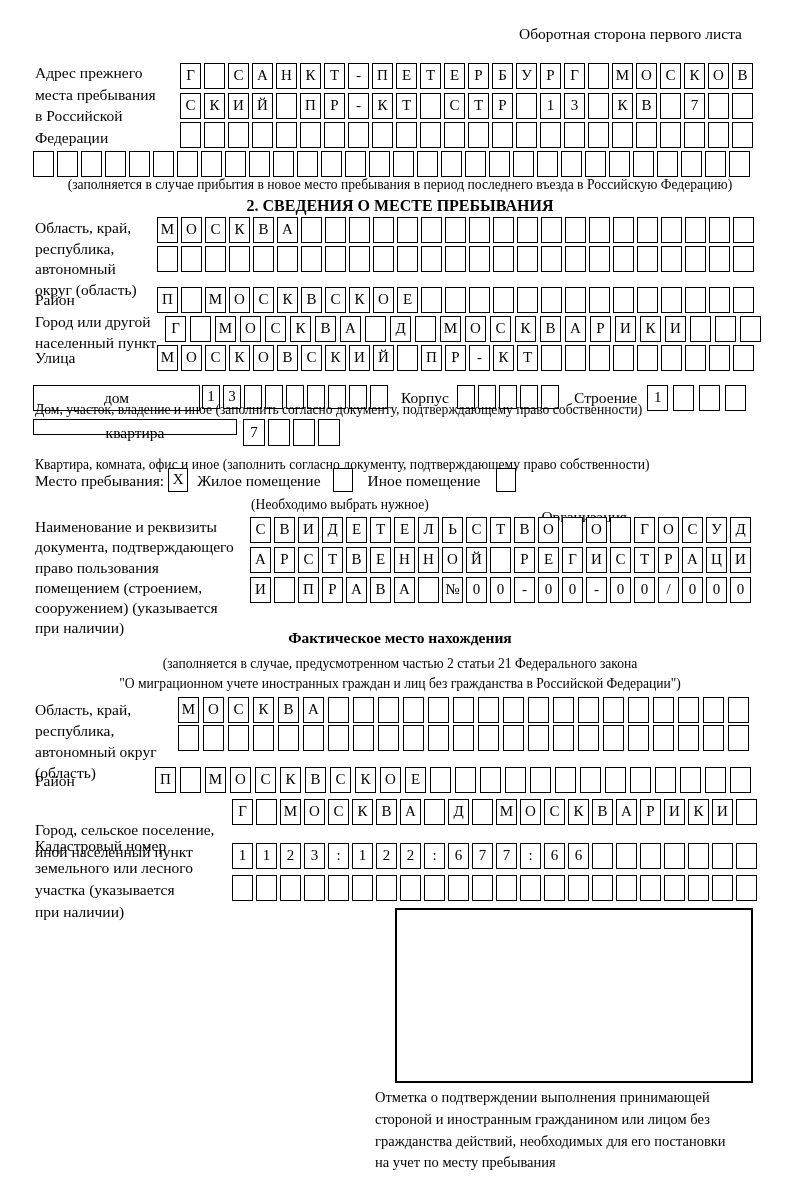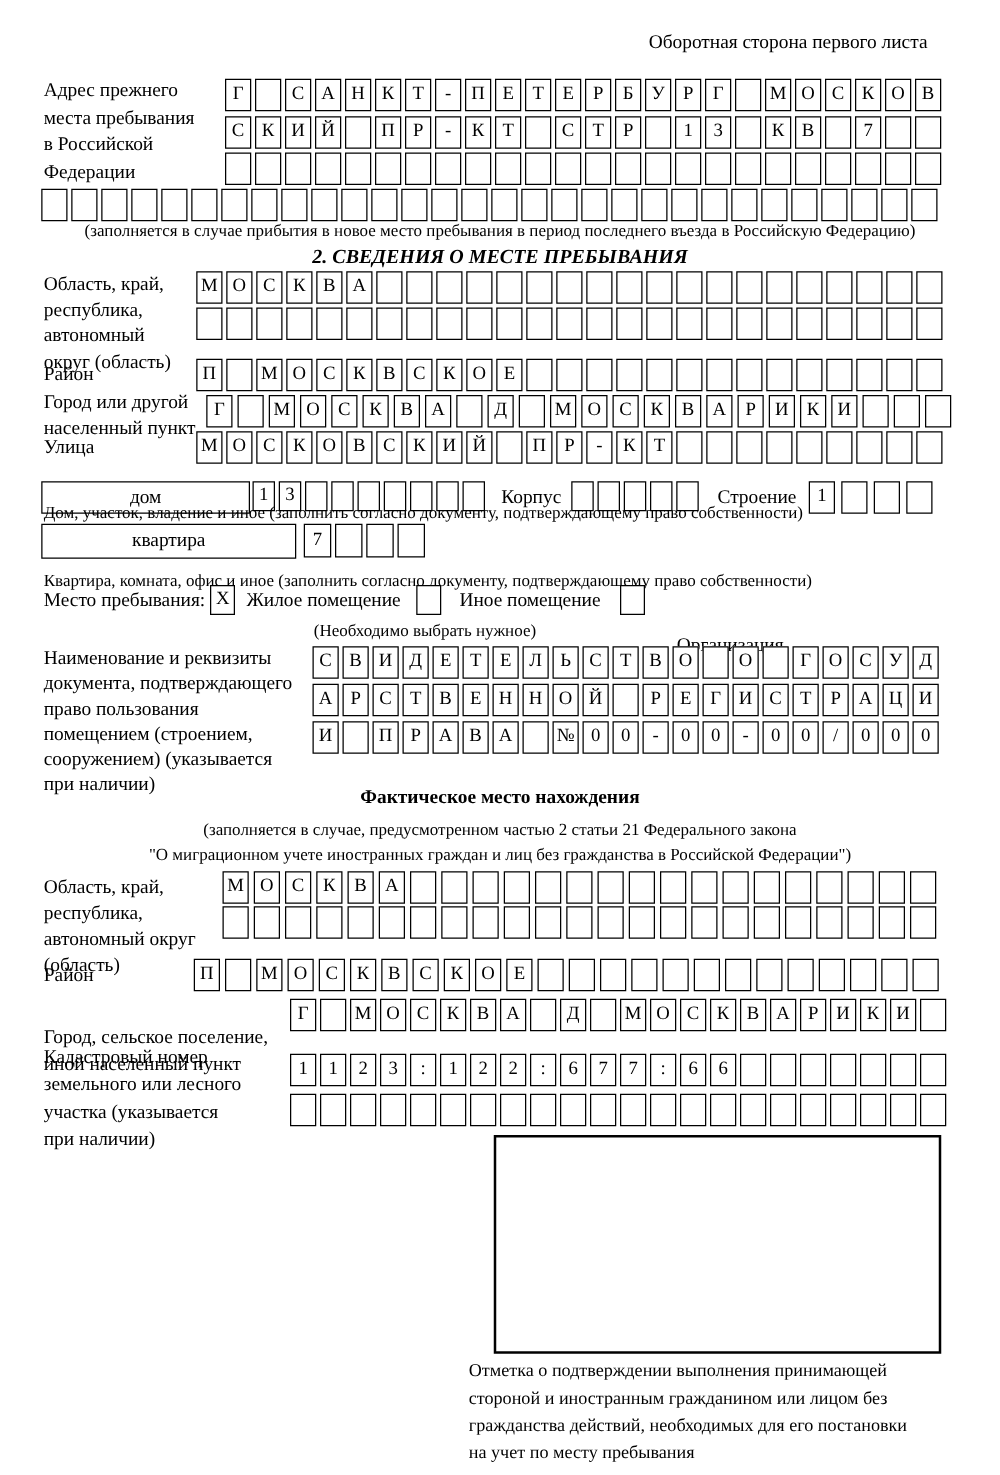--- a/index.html
+++ b/index.html
@@ -36,21 +36,21 @@
     <div>места пребывания</div>
     <div>в Российской</div>
     <div>Федерации</div>
   </div>
   <div class="abs row" style="top:63px;left:180px;"><span class="cell">Г</span><span class="cell"></span><span class="cell">С</span><span class="cell">А</span><span class="cell">Н</span><span class="cell">К</span><span class="cell">Т</span><span class="cell">-</span><span class="cell">П</span><span class="cell">Е</span><span class="cell">Т</span><span class="cell">Е</span><span class="cell">Р</span><span class="cell">Б</span><span class="cell">У</span><span class="cell">Р</span><span class="cell">Г</span><span class="cell"></span><span class="cell">М</span><span class="cell">О</span><span class="cell">С</span><span class="cell">К</span><span class="cell">О</span><span class="cell">В</span></div>
   <div class="abs row" style="top:93px;left:180px;"><span class="cell">С</span><span class="cell">К</span><span class="cell">И</span><span class="cell">Й</span><span class="cell"></span><span class="cell">П</span><span class="cell">Р</span><span class="cell">-</span><span class="cell">К</span><span class="cell">Т</span><span class="cell"></span><span class="cell">С</span><span class="cell">Т</span><span class="cell">Р</span><span class="cell"></span><span class="cell">1</span><span class="cell">3</span><span class="cell"></span><span class="cell">К</span><span class="cell">В</span><span class="cell"></span><span class="cell">7</span><span class="cell"></span><span class="cell"></span></div>
   <div class="abs row" style="top:122px;left:180px;"><span class="cell"></span><span class="cell"></span><span class="cell"></span><span class="cell"></span><span class="cell"></span><span class="cell"></span><span class="cell"></span><span class="cell"></span><span class="cell"></span><span class="cell"></span><span class="cell"></span><span class="cell"></span><span class="cell"></span><span class="cell"></span><span class="cell"></span><span class="cell"></span><span class="cell"></span><span class="cell"></span><span class="cell"></span><span class="cell"></span><span class="cell"></span><span class="cell"></span><span class="cell"></span><span class="cell"></span></div>
   <div class="abs row" style="top:151px;left:33px;"><span class="cell"></span><span class="cell"></span><span class="cell"></span><span class="cell"></span><span class="cell"></span><span class="cell"></span><span class="cell"></span><span class="cell"></span><span class="cell"></span><span class="cell"></span><span class="cell"></span><span class="cell"></span><span class="cell"></span><span class="cell"></span><span class="cell"></span><span class="cell"></span><span class="cell"></span><span class="cell"></span><span class="cell"></span><span class="cell"></span><span class="cell"></span><span class="cell"></span><span class="cell"></span><span class="cell"></span><span class="cell"></span><span class="cell"></span><span class="cell"></span><span class="cell"></span><span class="cell"></span><span class="cell"></span></div>
   <div class="abs note ctr" style="top:177px;">(заполняется в случае прибытия в новое место пребывания в период последнего въезда в Российскую Федерацию)</div>
 
-  <div class="abs ttl ctr" style="top:197px;font-style:italic;">2. СВЕДЕНИЯ О МЕСТЕ ПРЕБЫВАНИЯ</div>
+  <div class="abs ttl ctr" style="top:197px;">2. СВЕДЕНИЯ О МЕСТЕ ПРЕБЫВАНИЯ</div>
 
   <div class="abs lab" style="top:218px;left:35px;">
     <div>Область, край,</div>
     <div>республика,</div>
     <div>автономный</div>
     <div>округ (область)</div>
   </div>
   <div class="abs row" style="top:217px;left:157px;"><span class="cell">М</span><span class="cell">О</span><span class="cell">С</span><span class="cell">К</span><span class="cell">В</span><span class="cell">А</span><span class="cell"></span><span class="cell"></span><span class="cell"></span><span class="cell"></span><span class="cell"></span><span class="cell"></span><span class="cell"></span><span class="cell"></span><span class="cell"></span><span class="cell"></span><span class="cell"></span><span class="cell"></span><span class="cell"></span><span class="cell"></span><span class="cell"></span><span class="cell"></span><span class="cell"></span><span class="cell"></span><span class="cell"></span></div>
   <div class="abs row" style="top:246px;left:157px;"><span class="cell"></span><span class="cell"></span><span class="cell"></span><span class="cell"></span><span class="cell"></span><span class="cell"></span><span class="cell"></span><span class="cell"></span><span class="cell"></span><span class="cell"></span><span class="cell"></span><span class="cell"></span><span class="cell"></span><span class="cell"></span><span class="cell"></span><span class="cell"></span><span class="cell"></span><span class="cell"></span><span class="cell"></span><span class="cell"></span><span class="cell"></span><span class="cell"></span><span class="cell"></span><span class="cell"></span><span class="cell"></span></div>
 
@@ -65,21 +65,21 @@
 
   <div class="abs lab" style="top:348px;left:35px;">Улица</div>
   <div class="abs row" style="top:345px;left:157px;"><span class="cell">М</span><span class="cell">О</span><span class="cell">С</span><span class="cell">К</span><span class="cell">О</span><span class="cell">В</span><span class="cell">С</span><span class="cell">К</span><span class="cell">И</span><span class="cell">Й</span><span class="cell"></span><span class="cell">П</span><span class="cell">Р</span><span class="cell">-</span><span class="cell">К</span><span class="cell">Т</span><span class="cell"></span><span class="cell"></span><span class="cell"></span><span class="cell"></span><span class="cell"></span><span class="cell"></span><span class="cell"></span><span class="cell"></span><span class="cell"></span></div>
 
   <div class="abs row" style="top:385px;left:33px;">
     <span class="frect" style="width:167px;margin-right:2px;">дом</span><span class="sm"><span class="cell">1</span><span class="cell">3</span><span class="cell"></span><span class="cell"></span><span class="cell"></span><span class="cell"></span><span class="cell"></span><span class="cell"></span><span class="cell"></span></span><span class="inlab" style="padding:0 8px 0 10px;">Корпус</span><span class="sm"><span class="cell"></span><span class="cell"></span><span class="cell"></span><span class="cell"></span><span class="cell"></span></span><span class="inlab" style="padding:0 10px 0 12px;">Строение</span><span class="gap5"><span class="cell">1</span><span class="cell"></span><span class="cell"></span><span class="cell"></span></span>
   </div>
   <div class="abs note" style="top:402px;left:35px;">Дом, участок, владение и иное (заполнить согласно документу, подтверждающему право собственности)</div>
 
   <div class="abs row kv" style="top:419px;left:33px;">
-    <span class="frect" style="width:204px;height:28px;line-height:25px;margin-right:6px;">квартира</span><span><span class="cell">7</span><span class="cell"></span><span class="cell"></span><span class="cell"></span></span>
+    <span class="frect" style="width:204px;height:16px;line-height:25px;margin-right:6px;">квартира</span><span><span class="cell">7</span><span class="cell"></span><span class="cell"></span><span class="cell"></span></span>
   </div>
   <div class="abs note" style="top:457px;left:35px;">Квартира, комната, офис и иное (заполнить согласно документу, подтверждающему право собственности)</div>
 
   <div class="abs row cbrow" style="top:468px;left:35px;">
     <span class="inlab" style="margin-right:4px;">Место пребывания:</span><span><span class="cell">X</span></span><span class="inlab" style="margin:0 12px 0 6px;">Жилое помещение</span><span><span class="cell"></span></span><span class="inlab" style="margin:0 16px 0 12px;">Иное помещение</span><span><span class="cell"></span></span><span class="inlab" style="margin-left:22px;margin-top:36px;">Организация</span>
   </div>
   <div class="abs note" style="top:497px;left:240px;width:200px;text-align:center;">(Необходимо выбрать нужное)</div>
 
   <div class="abs lab" style="top:517px;left:35px;line-height:20.3px;">
     <div>Наименование и реквизиты</div>

